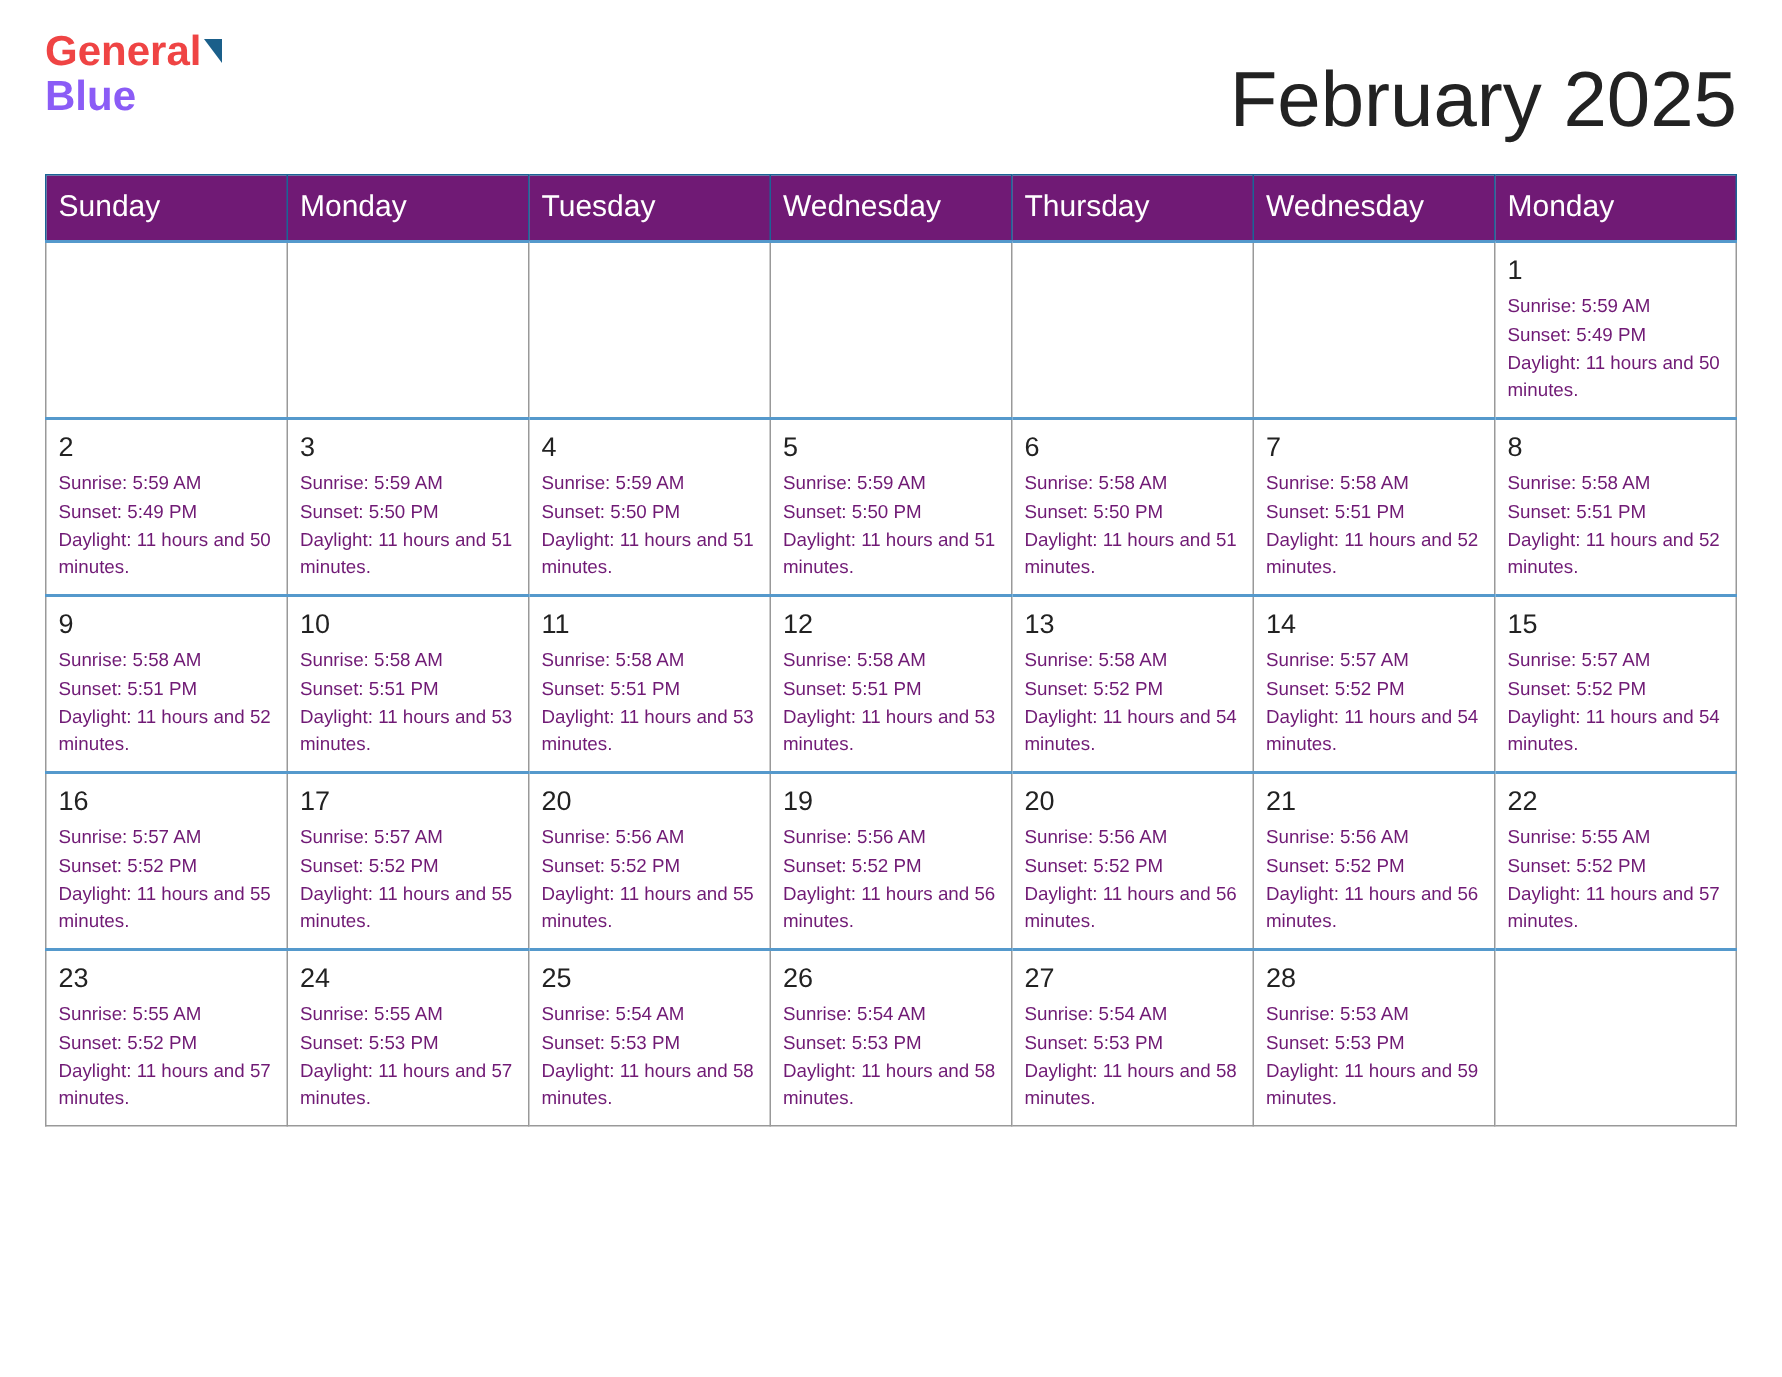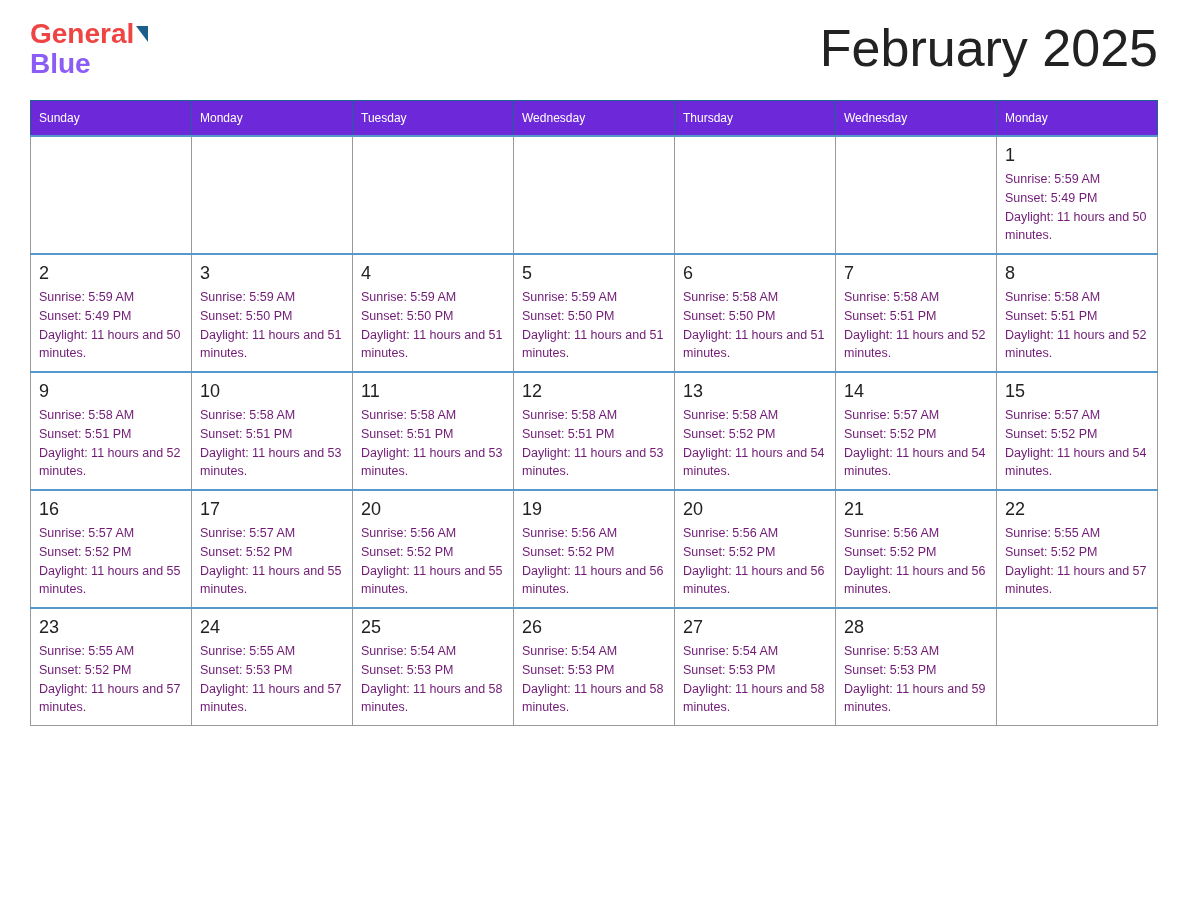--- a/index.html
+++ b/index.html
@@ -46,37 +46,38 @@
       font-weight: bold;
     }
     .title-block {
       text-align: right;
     }
     .month-title {
       font-size: 52px;
       font-weight: normal;
       color: #222;
       line-height: 1.1;
+      margin-top: 19px;
     }
     .location-title {
       font-size: 20px;
       color: #444;
       margin-top: 4px;
     }
     .calendar-table {
       width: 100%;
       border-collapse: collapse;
       border: 1px solid #888;
     }
     .calendar-table th {
-      background-color: #6d28d9;
+      background-color: #701a75;
       color: #fff;
       padding: 10px 8px;
       text-align: left;
-      font-size: 12px;
+      font-size: 20px;
       font-weight: normal;
       border: 1px solid #1a6496;
     }
     .calendar-table td {
       vertical-align: top;
       padding: 8px;
       border: 1px solid #999;
       width: calc(100% / 7);
       min-height: 110px;
       font-size: 13px;

